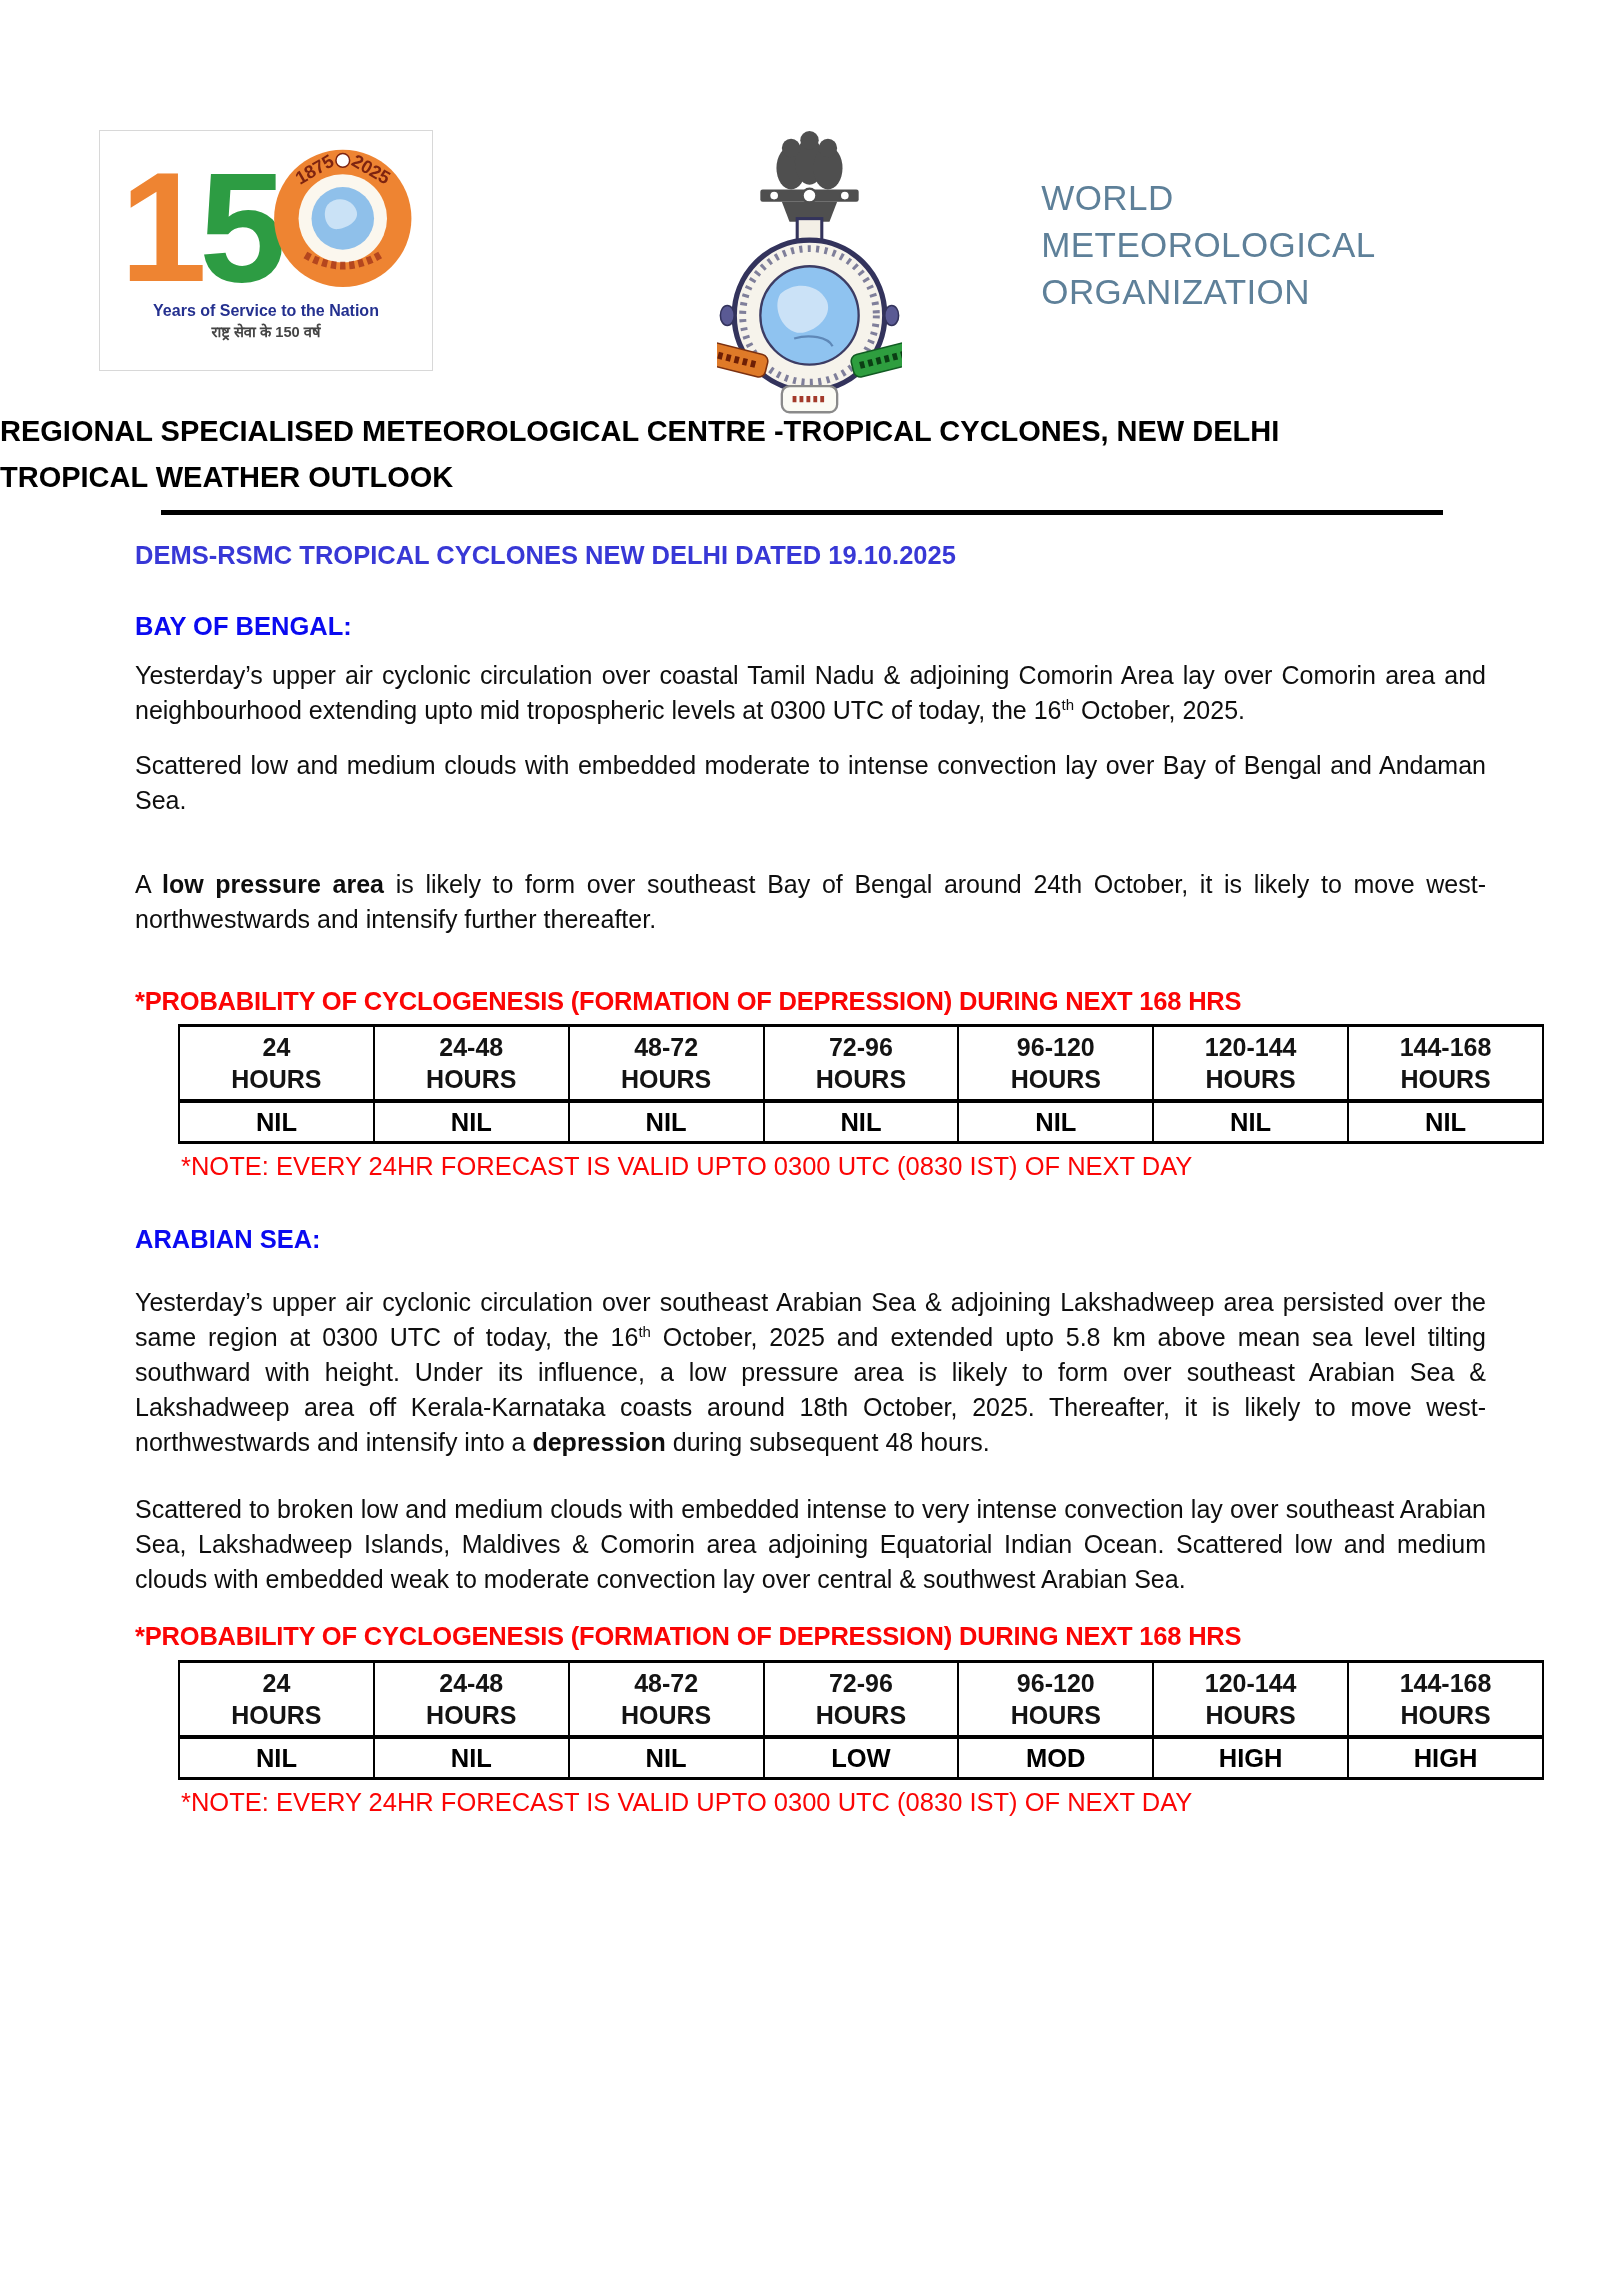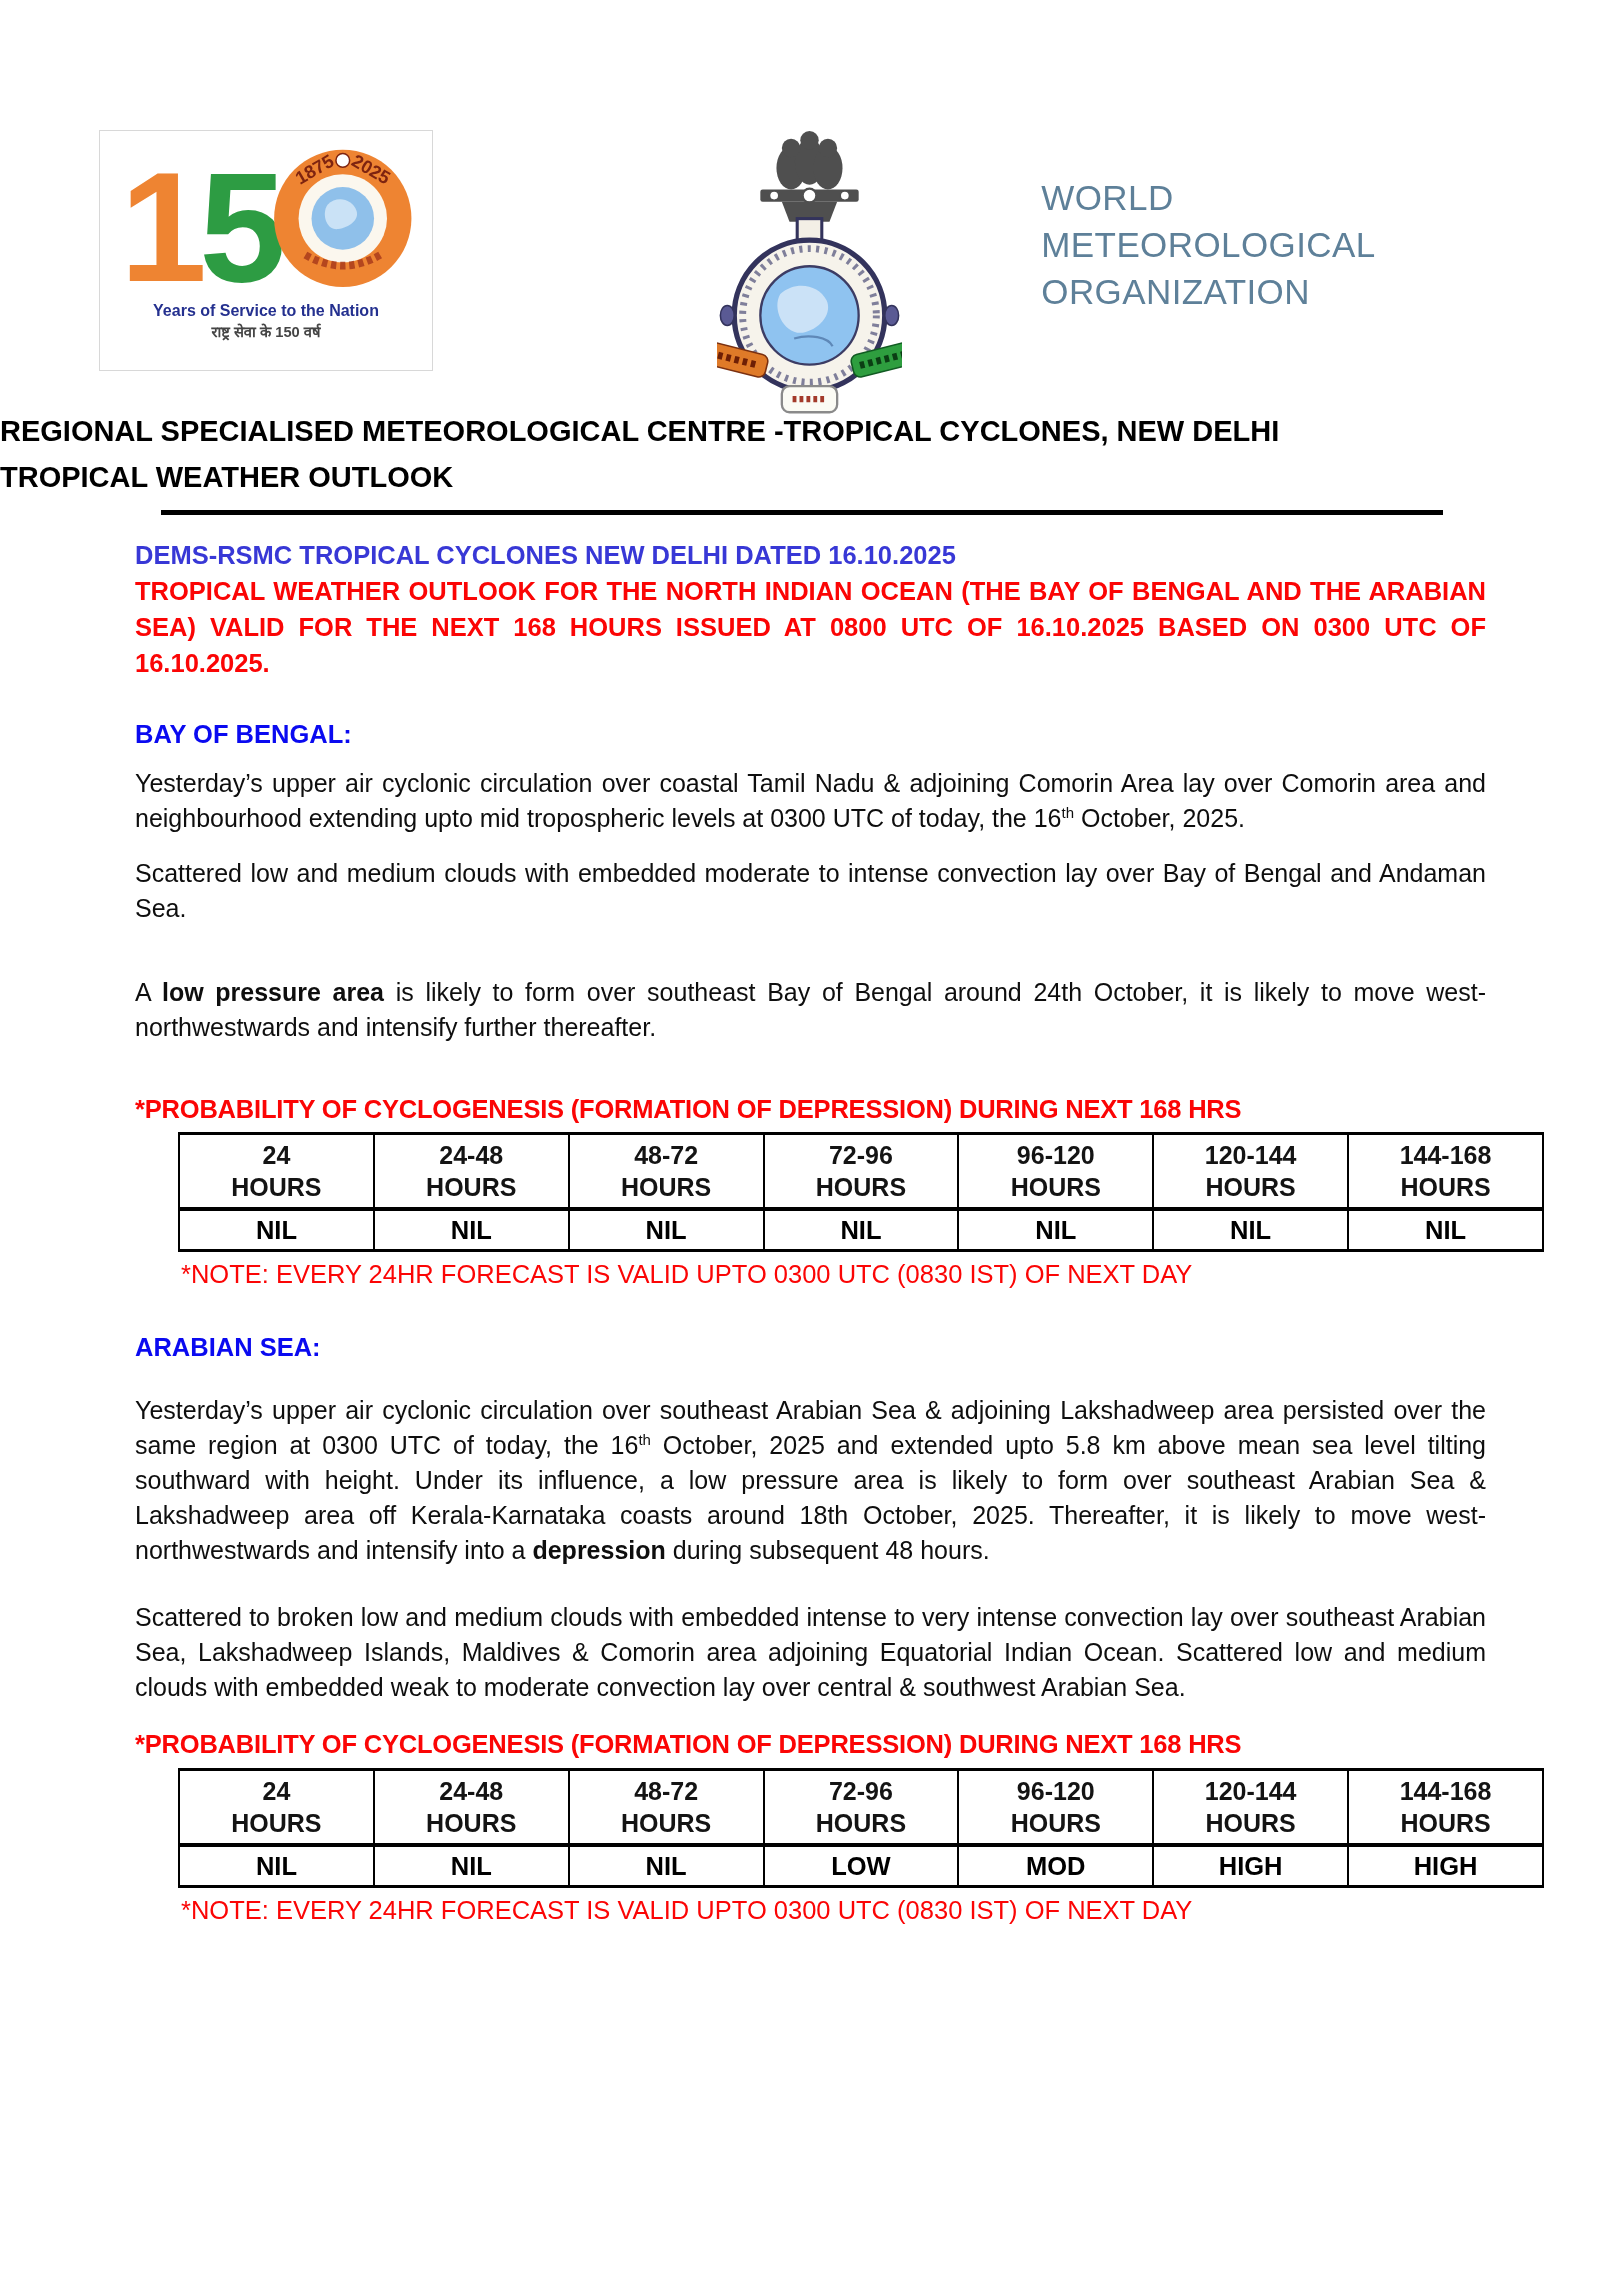--- a/index.html
+++ b/index.html
@@ -173,22 +173,21 @@
   </div>
 
   <h1 class="title">
     <div>REGIONAL SPECIALISED METEOROLOGICAL CENTRE -TROPICAL CYCLONES, NEW DELHI</div>
     <div>TROPICAL WEATHER OUTLOOK</div>
   </h1>
   <hr class="rule">
 
   <div class="content">
 
-    <p class="issued">DEMS-RSMC TROPICAL CYCLONES NEW DELHI DATED 16.10.2025</p>
-    <p class="outlook">TROPICAL WEATHER OUTLOOK FOR THE NORTH INDIAN OCEAN (THE BAY OF BENGAL AND THE ARABIAN SEA) VALID FOR THE NEXT 168 HOURS ISSUED AT 0800 UTC OF 16.10.2025 BASED ON 0300 UTC OF 16.10.2025.</p>
+    <p class="issued">DEMS-RSMC TROPICAL CYCLONES NEW DELHI DATED 19.10.2025</p>
 
     <h2 class="sec-head mt-bay">BAY OF BENGAL:</h2>
 
     <p class="para p1"><span>Yesterday’s upper air cyclonic circulation over coastal Tamil Nadu &amp; adjoining Comorin Area lay over Comorin area and neighbourhood extending upto mid tropospheric levels at 0300 UTC of today, the 16</span><sup>th</sup><span> October, 2025.</span></p>
 
     <p class="para p2">Scattered low and medium clouds with embedded moderate to intense convection lay over Bay of Bengal and Andaman Sea.</p>
 
     <p class="para p3"><span>A </span><b>low pressure area</b><span> is likely to form over southeast Bay of Bengal around 24th October, it is likely to move west-northwestwards and intensify further thereafter.</span></p>
 
     <p class="prob-head">*PROBABILITY OF CYCLOGENESIS (FORMATION OF DEPRESSION) DURING NEXT 168 HRS</p>

